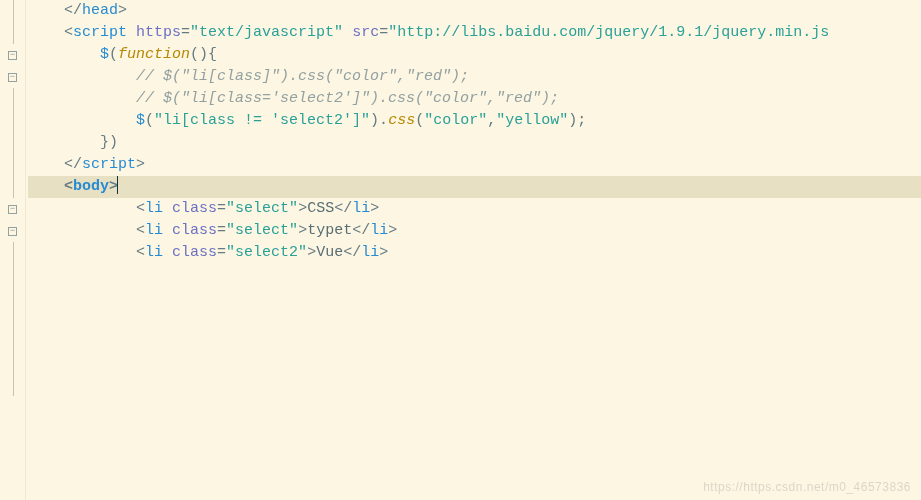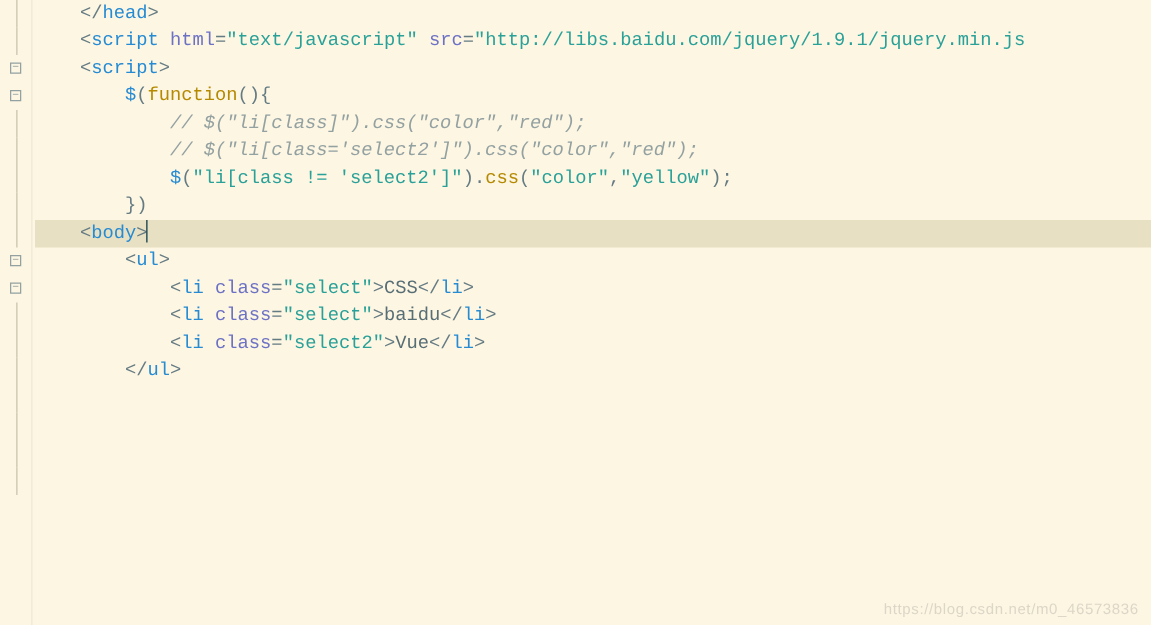--- a/index.html
+++ b/index.html
@@ -59,37 +59,38 @@
     position: relative;
   }
   .line {
     height: 22px;
     line-height: 22px;
     white-space: pre;
     position: relative;
   }
   .line.highlighted {
     background: #e8e0c2;
+    font-weight: bold;
   }
   .cursor {
     display: inline-block;
     width: 1px;
     height: 18px;
     background: #073642;
     vertical-align: middle;
     margin-left: -1px;
     position: relative;
     top: -1px;
   }
   
   .tag   { color: #268bd2; }
   .punct { color: #657b83; }
   .attr  { color: #6c71c4; }
   .str   { color: #2aa198; }
-  .func  { color: #b58900; }
+  .func  { color: #b58900; font-style: italic; }
   .ident { color: #268bd2; }
   .text  { color: #586e75; }
   .cmnt  { color: #93a1a1; font-style: italic; }
   .watermark {
     position: absolute;
     bottom: 6px;
     right: 10px;
     font-size: 12px;
     color: rgba(120,120,120,0.25);
     font-family: Arial, sans-serif;
@@ -147,47 +148,45 @@
     <div class="gutter-row">
         <span class="fold-line-v"></span>
       </div>
     <div class="gutter-row"></div>
   </div>
 
   <div class="code">
 
     <div class="line"><span>    </span><span class="punct">&lt;/</span><span class="tag">head</span><span class="punct">&gt;</span></div>
 
-    <div class="line"><span>    </span><span class="punct">&lt;</span><span class="tag">script</span><span> </span><span class="attr">html</span><span class="punct">=</span><span class="str">"text/javascript"</span><span> </span><span class="attr">src</span><span class="punct">=</span><span class="str">"http://libs.baidu.com/jquery/1.9.1/jquery.min.js</span></div>
+    <div class="line"><span>    </span><span class="punct">&lt;</span><span class="tag">script</span><span> </span><span class="attr">https</span><span class="punct">=</span><span class="str">"text/javascript"</span><span> </span><span class="attr">src</span><span class="punct">=</span><span class="str">"http://libs.baidu.com/jquery/1.9.1/jquery.min.js</span></div>
 
-    <div class="line"><span>    </span><span class="punct">&lt;</span><span class="tag">script</span><span class="punct">&gt;</span></div>
 
     <div class="line"><span>        </span><span class="ident">$</span><span class="punct">(</span><span class="func">function</span><span class="punct">(){</span></div>
 
     <div class="line"><span>            </span><span class="cmnt">// $("li[class]").css("color","red");</span></div>
 
     <div class="line"><span>            </span><span class="cmnt">// $("li[class='select2']").css("color","red");</span></div>
 
     <div class="line"><span>            </span><span class="ident">$</span><span class="punct">(</span><span class="str">"li[class != 'select2']"</span><span class="punct">).</span><span class="func">css</span><span class="punct">(</span><span class="str">"color"</span><span class="punct">,</span><span class="str">"yellow"</span><span class="punct">);</span></div>
 
     <div class="line"><span>        </span><span class="punct">})</span></div>
 
+    <div class="line"><span>    </span><span class="punct">&lt;/</span><span class="tag">script</span><span class="punct">&gt;</span></div>
 
     <div class="line highlighted"><span>    </span><span class="punct">&lt;</span><span class="tag">body</span><span class="punct">&gt;</span><span class="cursor"></span></div>
 
-    <div class="line"><span>        </span><span class="punct">&lt;</span><span class="tag">ul</span><span class="punct">&gt;</span></div>
 
 
     <div class="line"><span>            </span><span class="punct">&lt;</span><span class="tag">li</span><span> </span><span class="attr">class</span><span class="punct">=</span><span class="str">"select"</span><span class="punct">&gt;</span><span class="text">CSS</span><span class="punct">&lt;/</span><span class="tag">li</span><span class="punct">&gt;</span></div>
 
 
-    <div class="line"><span>            </span><span class="punct">&lt;</span><span class="tag">li</span><span> </span><span class="attr">class</span><span class="punct">=</span><span class="str">"select"</span><span class="punct">&gt;</span><span class="text">baidu</span><span class="punct">&lt;/</span><span class="tag">li</span><span class="punct">&gt;</span></div>
+    <div class="line"><span>            </span><span class="punct">&lt;</span><span class="tag">li</span><span> </span><span class="attr">class</span><span class="punct">=</span><span class="str">"select"</span><span class="punct">&gt;</span><span class="text">typet</span><span class="punct">&lt;/</span><span class="tag">li</span><span class="punct">&gt;</span></div>
 
     <div class="line"><span>            </span><span class="punct">&lt;</span><span class="tag">li</span><span> </span><span class="attr">class</span><span class="punct">=</span><span class="str">"select2"</span><span class="punct">&gt;</span><span class="text">Vue</span><span class="punct">&lt;/</span><span class="tag">li</span><span class="punct">&gt;</span></div>
 
-    <div class="line"><span>        </span><span class="punct">&lt;/</span><span class="tag">ul</span><span class="punct">&gt;</span></div>
 
 
 
   </div>
 </div>
 
-<div class="watermark">https://blog.csdn.net/m0_46573836</div>
+<div class="watermark">https://https.csdn.net/m0_46573836</div>
 
 </body></html>

